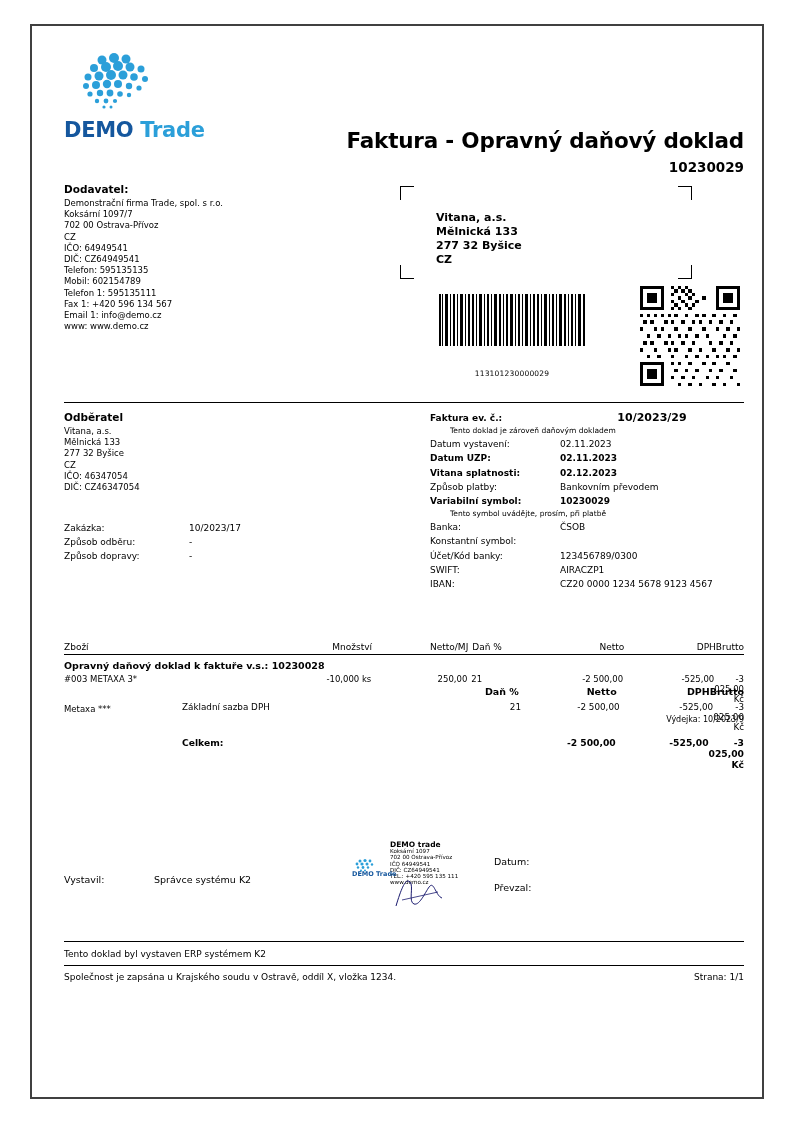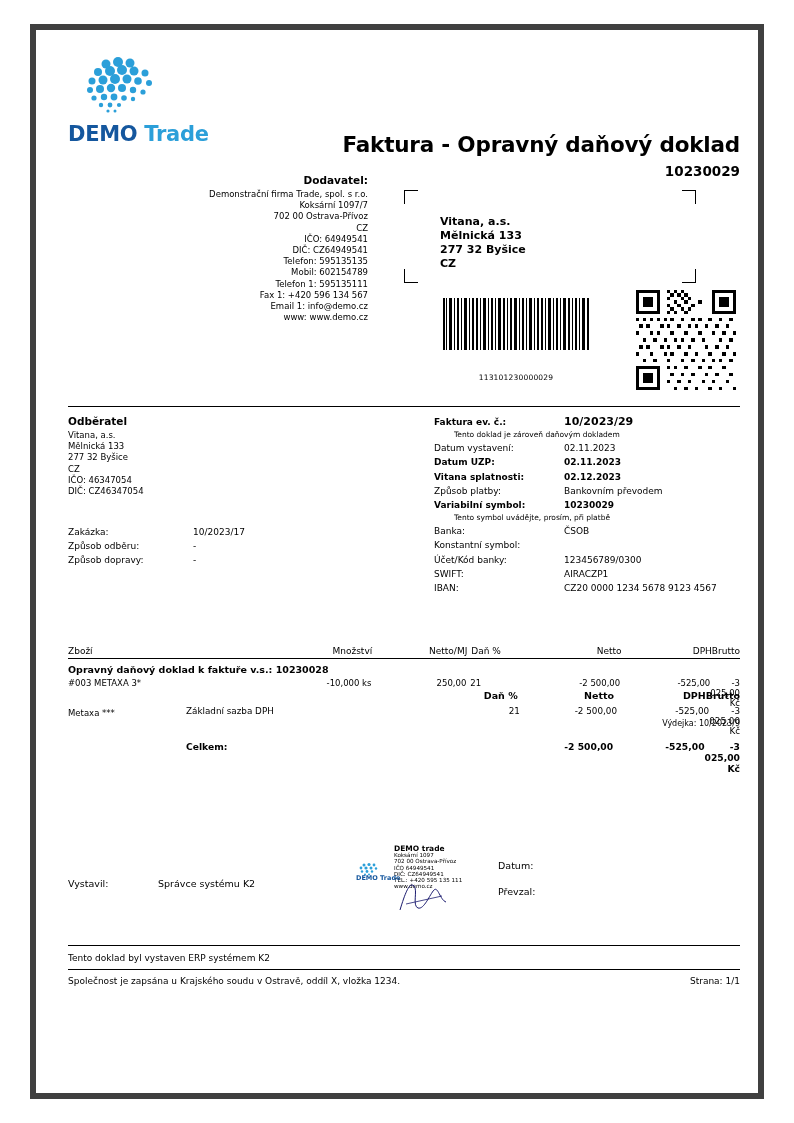--- a/index.html
+++ b/index.html
@@ -8,21 +8,21 @@
     width: 794px; height: 1123px;
     background: #ffffff;
     font-family: "DejaVu Sans", sans-serif;
     color: #000;
     position: relative;
   }
   .page {
     position: absolute;
     left: 30px; top: 24px;
     width: 734px; height: 1075px;
-    border: 6px solid #404040;
+    border: 2px solid #404040;
     background: #fff;
   }
   .inner { position: absolute; left: 0; top: 0; right: 0; bottom: 0; }
 
   
   .logo-wrap { position:absolute; left: 32px; top: 24px; width: 200px; }
   .logo-dots { width: 130px; height: 64px; position: relative; }
   .logo-text { font-size: 21px; font-weight: bold; letter-spacing: -0.3px; margin-top: 4px; }
   .logo-demo { color: #15579e; }
   .logo-trade { color: #2b9fd9; }
@@ -32,21 +32,21 @@
     font-size: 21.5px; font-weight: bold; text-align: center;
     letter-spacing: -0.2px;
     margin-left: 28px;
   }
   .doc-number {
     position: absolute; right: 18px; top: 133px;
     font-size: 13.5px; font-weight: bold; text-align: right;
   }
 
   
-  .supplier { position: absolute; left: 32px; top: 144px; width: 300px; text-align: right; }
+  .supplier { position: absolute; left: 32px; top: 157px; width: 300px; }
   .supplier h3 { margin:0 0 3px 0; font-size: 10.5px; font-weight: bold; }
   .supplier .line { font-size: 8.5px; line-height: 11.2px; }
 
   
   .addr-box { position: absolute; left: 368px; top: 160px; width: 292px; height: 93px; }
   .crop { position:absolute; width:14px; height:14px; }
   .crop.tl { left:0; top:0; border-left:1px solid #000; border-top:1px solid #000; }
   .crop.tr { right:0; top:0; border-right:1px solid #000; border-top:1px solid #000; }
   .crop.bl { left:0; bottom:0; border-left:1px solid #000; border-bottom:1px solid #000; }
   .crop.br { right:0; bottom:0; border-right:1px solid #000; border-bottom:1px solid #000; }
@@ -71,21 +71,21 @@
   .order-info .row { display:flex; line-height: 14px; }
   .order-info .k { width: 125px; }
   .order-info .v { }
 
   
   .meta { position:absolute; left: 398px; top: 385px; width: 314px; font-size: 9px; }
   .meta .row { display:flex; line-height: 14.2px; }
   .meta .k { width: 130px; }
   .meta .v { flex:1; }
   .meta .b { font-weight: bold; }
-  .meta .bigv { font-size: 11px; font-weight: bold; }
+  .meta .bigv { font-size: 11px; font-weight: bold; text-align: center; }
   .meta .note { font-size: 7.5px; padding-left: 20px; line-height: 12px; }
 
   
   .items { position:absolute; left:32px; top: 580px; right:18px;margin-top:36px; }
   .items .hdr { display:flex; font-size: 9px; padding-bottom: 2px; }
   .items .rule { border-top: 1px solid #000; }
   .c-goods { width: 170px; }
   .c-qty { width: 150px; text-align:right; }
   .c-netto-mj { width: 100px; text-align:right; }
   .c-dan { width: 52px; text-align:left; padding-left:4px; }

